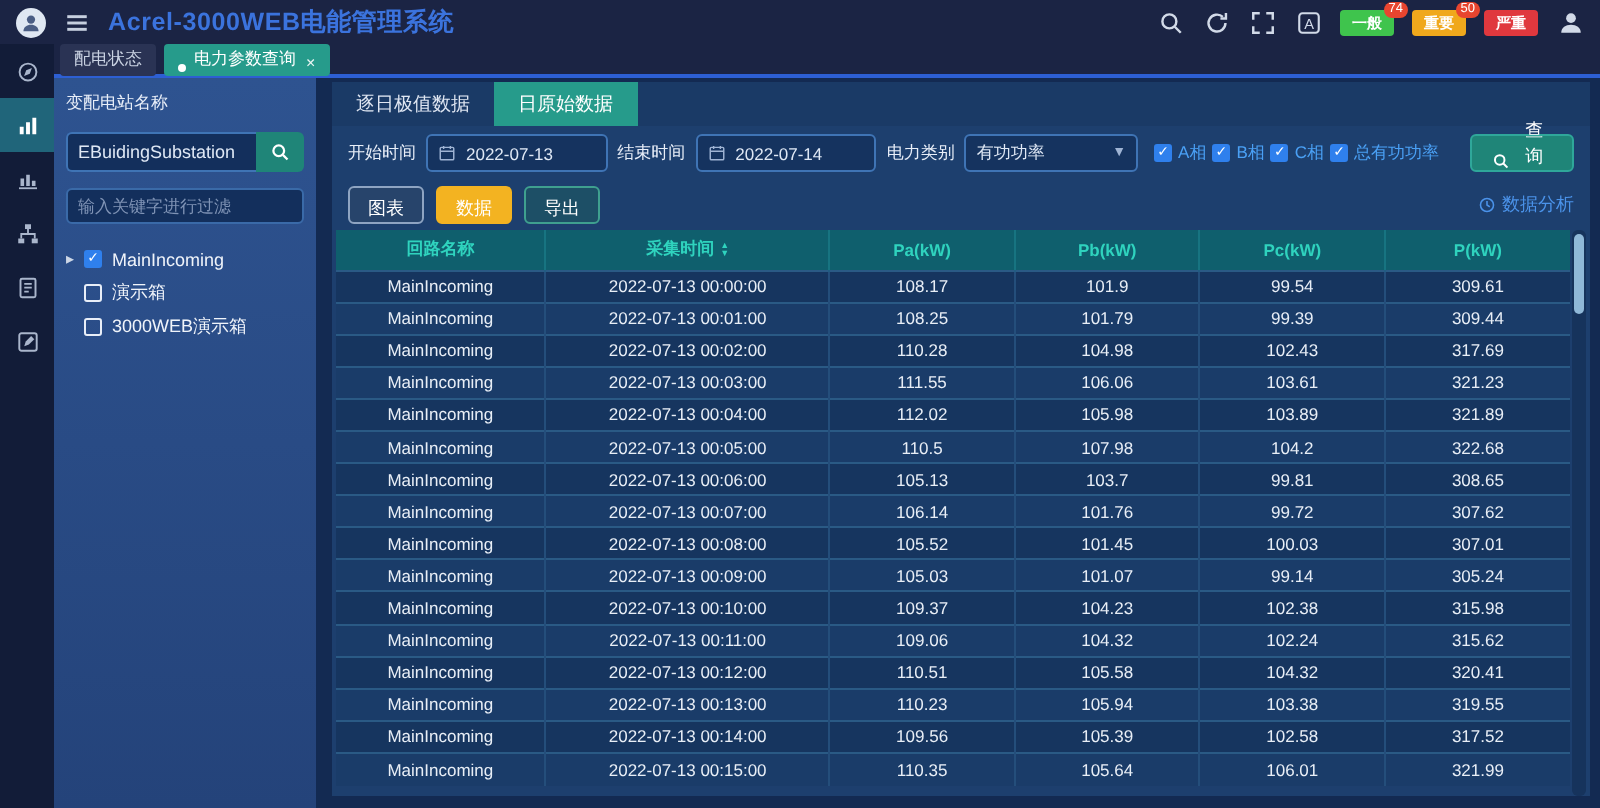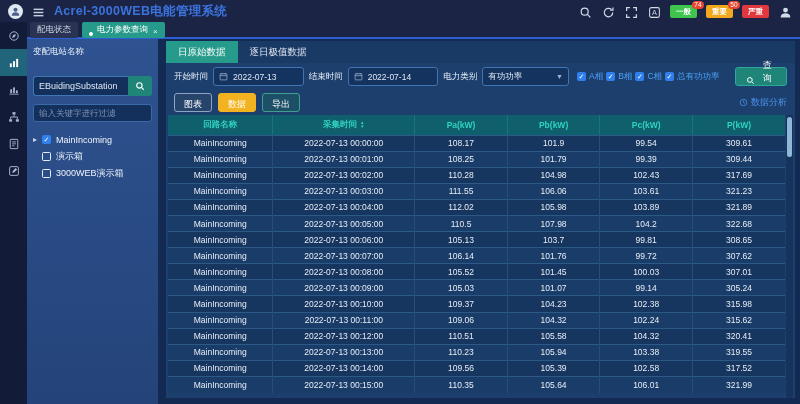--- a/index.html
+++ b/index.html
@@ -39,21 +39,21 @@
   .tabbar { height:17px; background:#1b2444; border-bottom:2px solid #2d5fd3; display:flex; align-items:center; padding-left:3px; flex:0 0 17px; }
   .wtab { font-size:8.5px; color:#c9d2e2; background:#2a3354; padding:2px 7px; border-radius:2px; margin-right:4px; cursor:pointer; display:flex; align-items:flex-end; }
   .wtab.active { background:#269b8b; color:#fff; }
   .wtab .dot { width:4px; height:4px; border-radius:50%; background:#fff; margin-right:4px; }
   .wtab .close { margin-left:5px; font-size:8px; opacity:.9; }
 
   .content-row { flex:1; display:flex; min-height:0; }
 
   
   .panel { width:131px; flex:0 0 131px; background:linear-gradient(#2e5390,#24437a); padding:7px 6px; }
-  .plabel { color:#e8eef8; font-size:8.5px; margin-bottom:18px; }
+  .plabel { color:#e8eef8; font-size:8.5px; margin-bottom:8px; }
   .search-row { display:flex; height:20px; }
   .search-row input { flex:1; min-width:0; background:#132f5c; border:1px solid #3f74b5; border-right:none;
       border-radius:3px 0 0 3px; color:#dfe8f5; font-size:9px; padding:0 5px; outline:none; }
   .sbtn { width:24px; background:#1f8578; border:none; border-radius:0 3px 3px 0; color:#fff; cursor:pointer;
       display:flex; align-items:center; justify-content:center; }
   .sbtn svg { width:10px; height:10px; }
   .filter-input { width:100%; height:18px; margin-top:8px; background:#132f5c; border:1px solid #3a6aa8;
       border-radius:3px; color:#dfe8f5; font-size:8.5px; padding:0 5px; outline:none; }
   .filter-input::placeholder { color:#7f93b5; }
   .tree { margin-top:9px; }
@@ -274,22 +274,22 @@
                 <span class="cb"></span>
                 <span class="tree-label">3000WEB演示箱</span>
               </div>
             </div>
         </aside>
 
         <main class="main">
           <div class="card">
 
             <div class="dtabs" id="dtabs">
+                <div class="dtab">逐日极值数据</div>
                 <div class="dtab active">日原始数据</div>
-                <div class="dtab">逐日极值数据</div>
               </div>
 
             <div class="filters">
               <span class="flabel">开始时间</span>
               <div class="dateinput">
                 <svg viewBox="0 0 16 16">
                     <rect x="2" y="3" width="12" height="11" rx="1" fill="none" stroke="currentColor" stroke-width="1.3"></rect>
                     <path d="M2 6.5h12M5 1.8v2.6M11 1.8v2.6" stroke="currentColor" stroke-width="1.3"></path>
                   </svg>
                 <span>2022-07-13</span>

